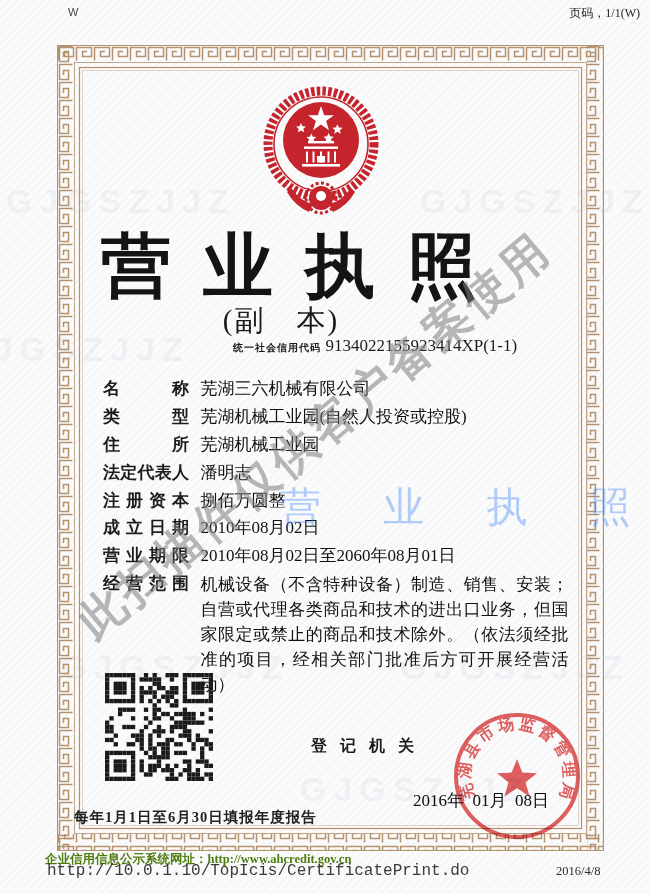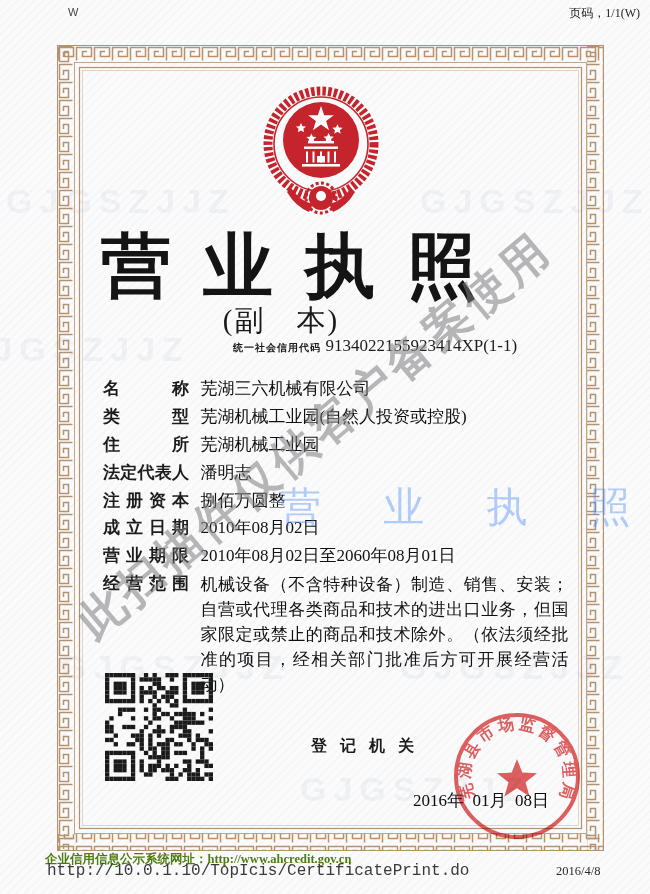--- a/index.html
+++ b/index.html
@@ -504,18 +504,19 @@
     <defs>
       <path id="sealArc" d="M 24.3,88.5 A 47,47 0 1 1 105.7,88.5" fill="none"></path>
     </defs>
     <circle cx="65" cy="65" r="61" fill="none" stroke="#e05252" stroke-width="4"></circle>
     <path d="M65 48 L70.3 61.6 L85 62.2 L73.5 71.3 L77.6 85.4 L65 77.2 L52.4 85.4 L56.5 71.3 L45 62.2 L59.7 61.6 Z" fill="#e05252"></path>
     <text fill="#e05252" font-size="16" font-weight="bold" letter-spacing="3.5" font-family="Liberation Serif, serif">
       <textPath href="#sealArc" xlink:href="#sealArc" startOffset="2">芜湖县市场监督管理局</textPath>
     </text>
   </svg>
 
+  <div class="abs annual">每年1月1日至6月30日填报年度报告</div>
 
   <div class="abs f-left1">企业信用信息公示系统网址：http://www.ahcredit.gov.cn</div>
   <div class="abs f-left2">http://10.0.1.10/TopIcis/CertificatePrint.do</div>
   <div class="abs f-right2">2016/4/8</div>
 
 </div>
 
 </body></html>

